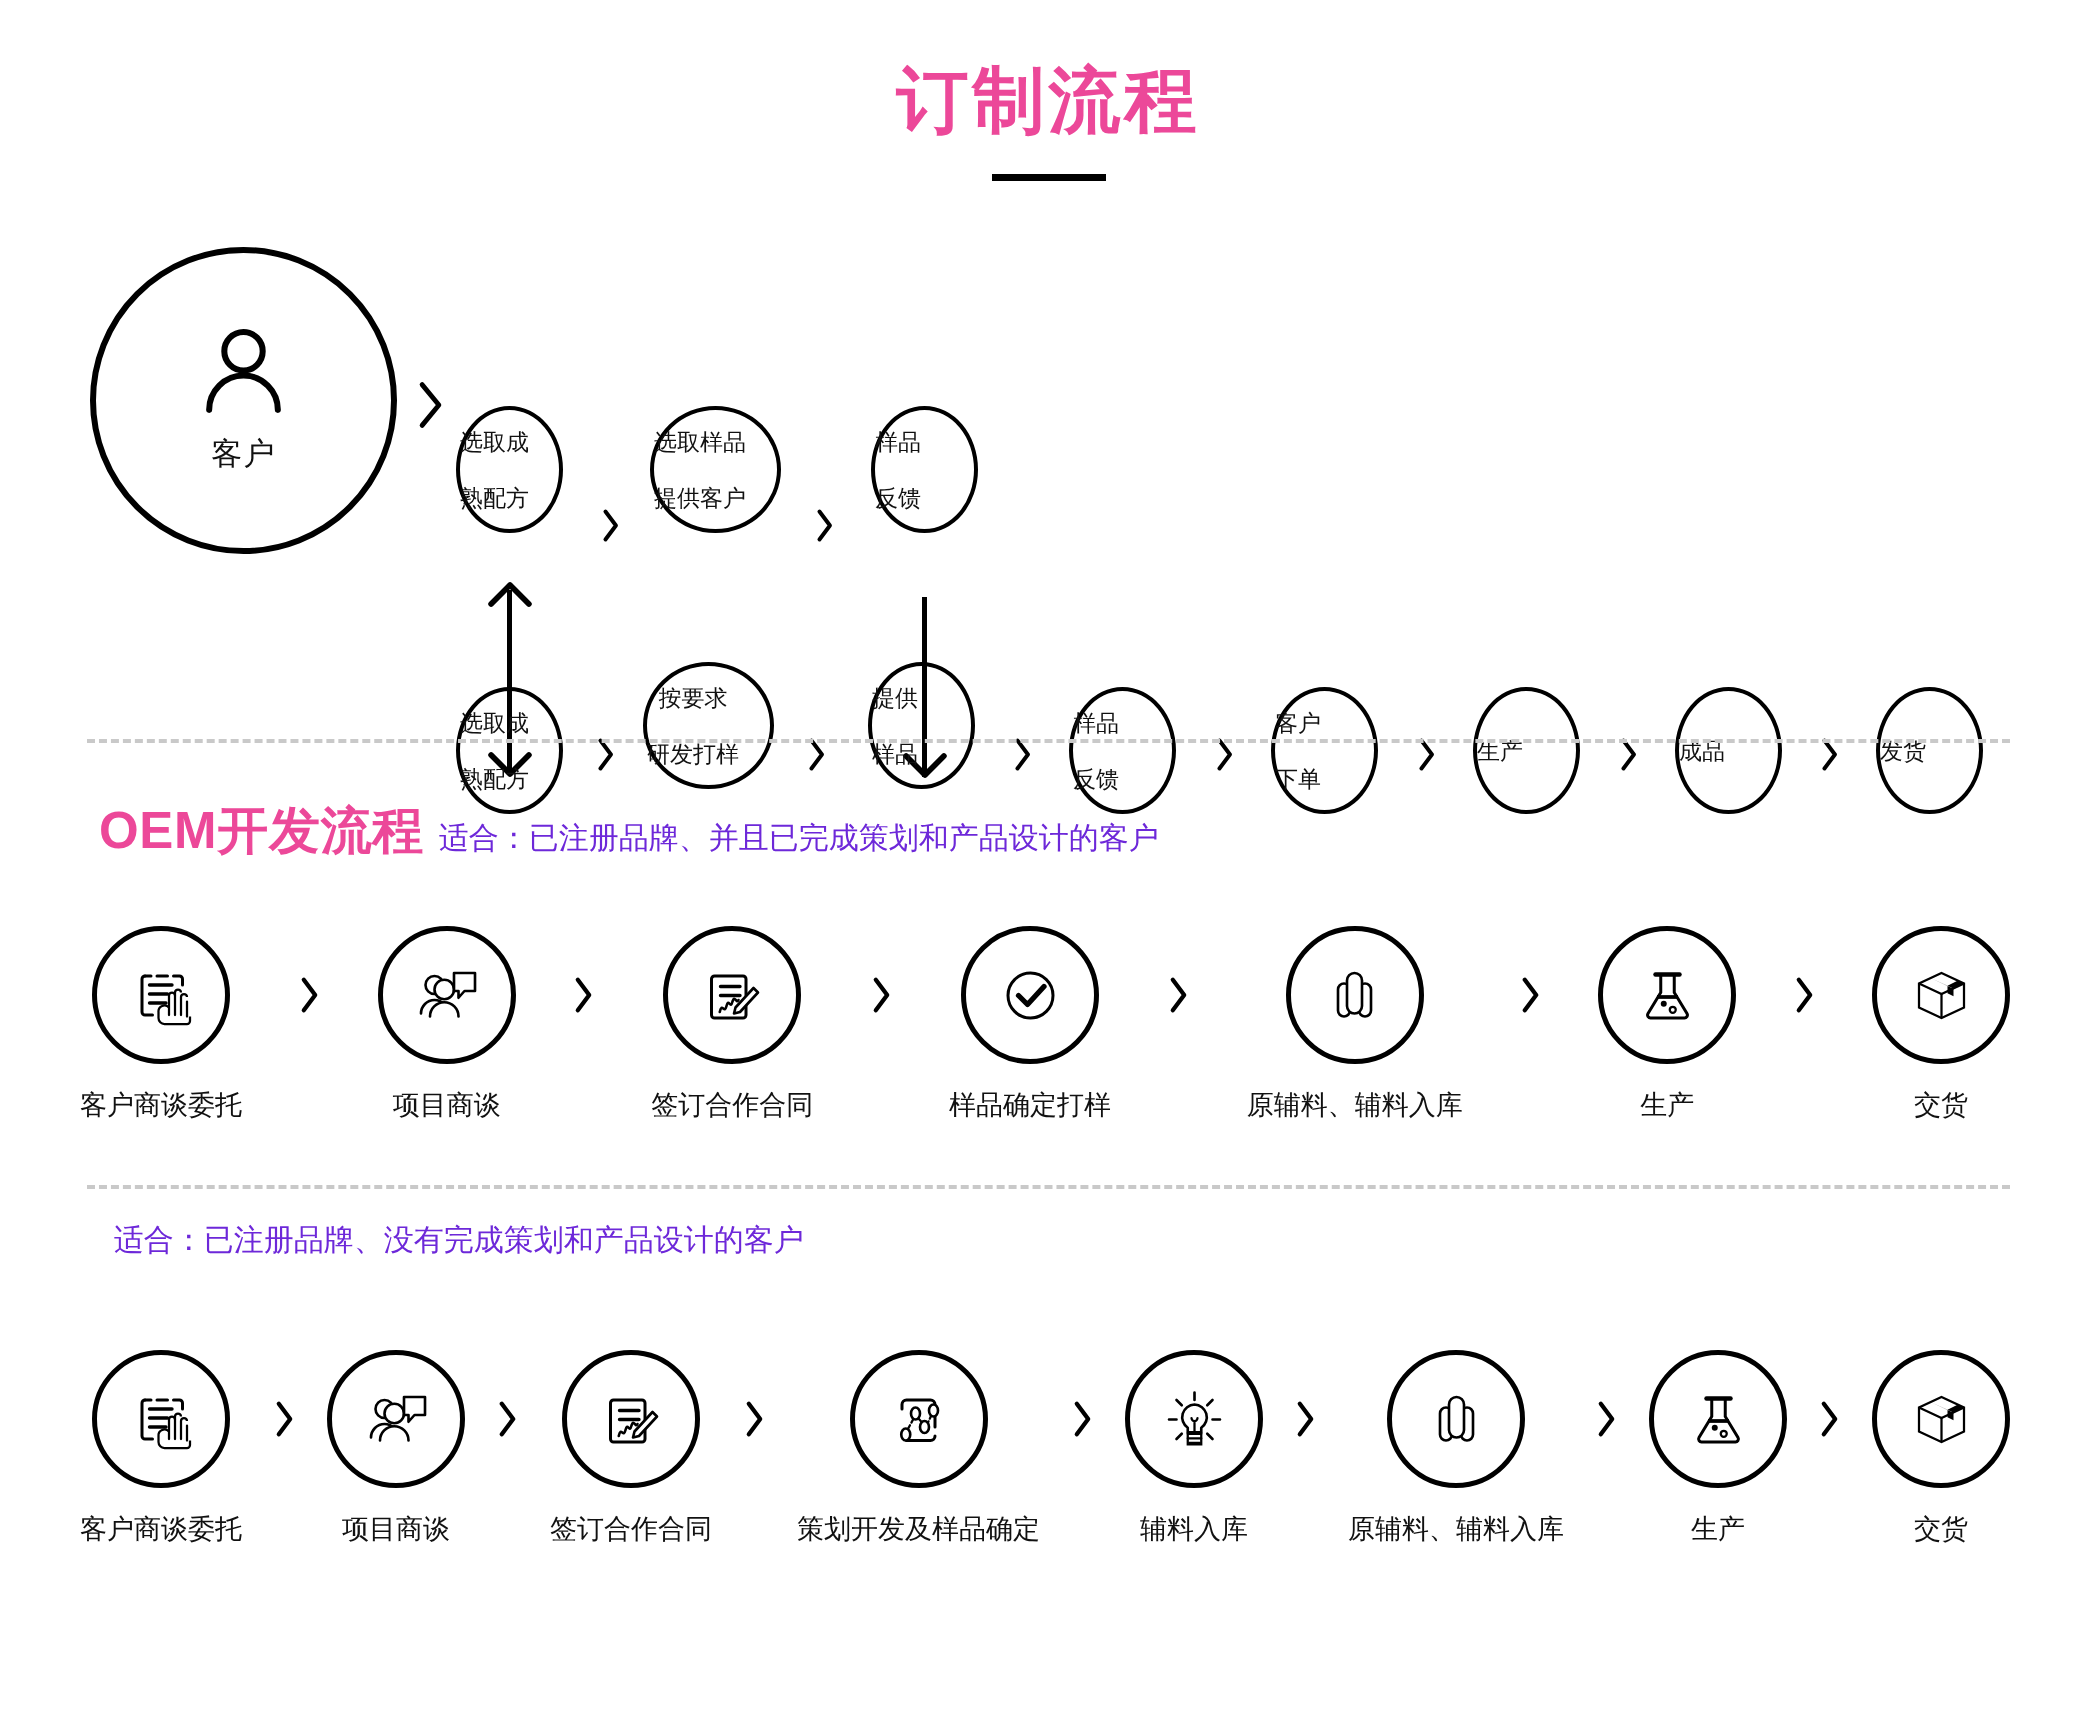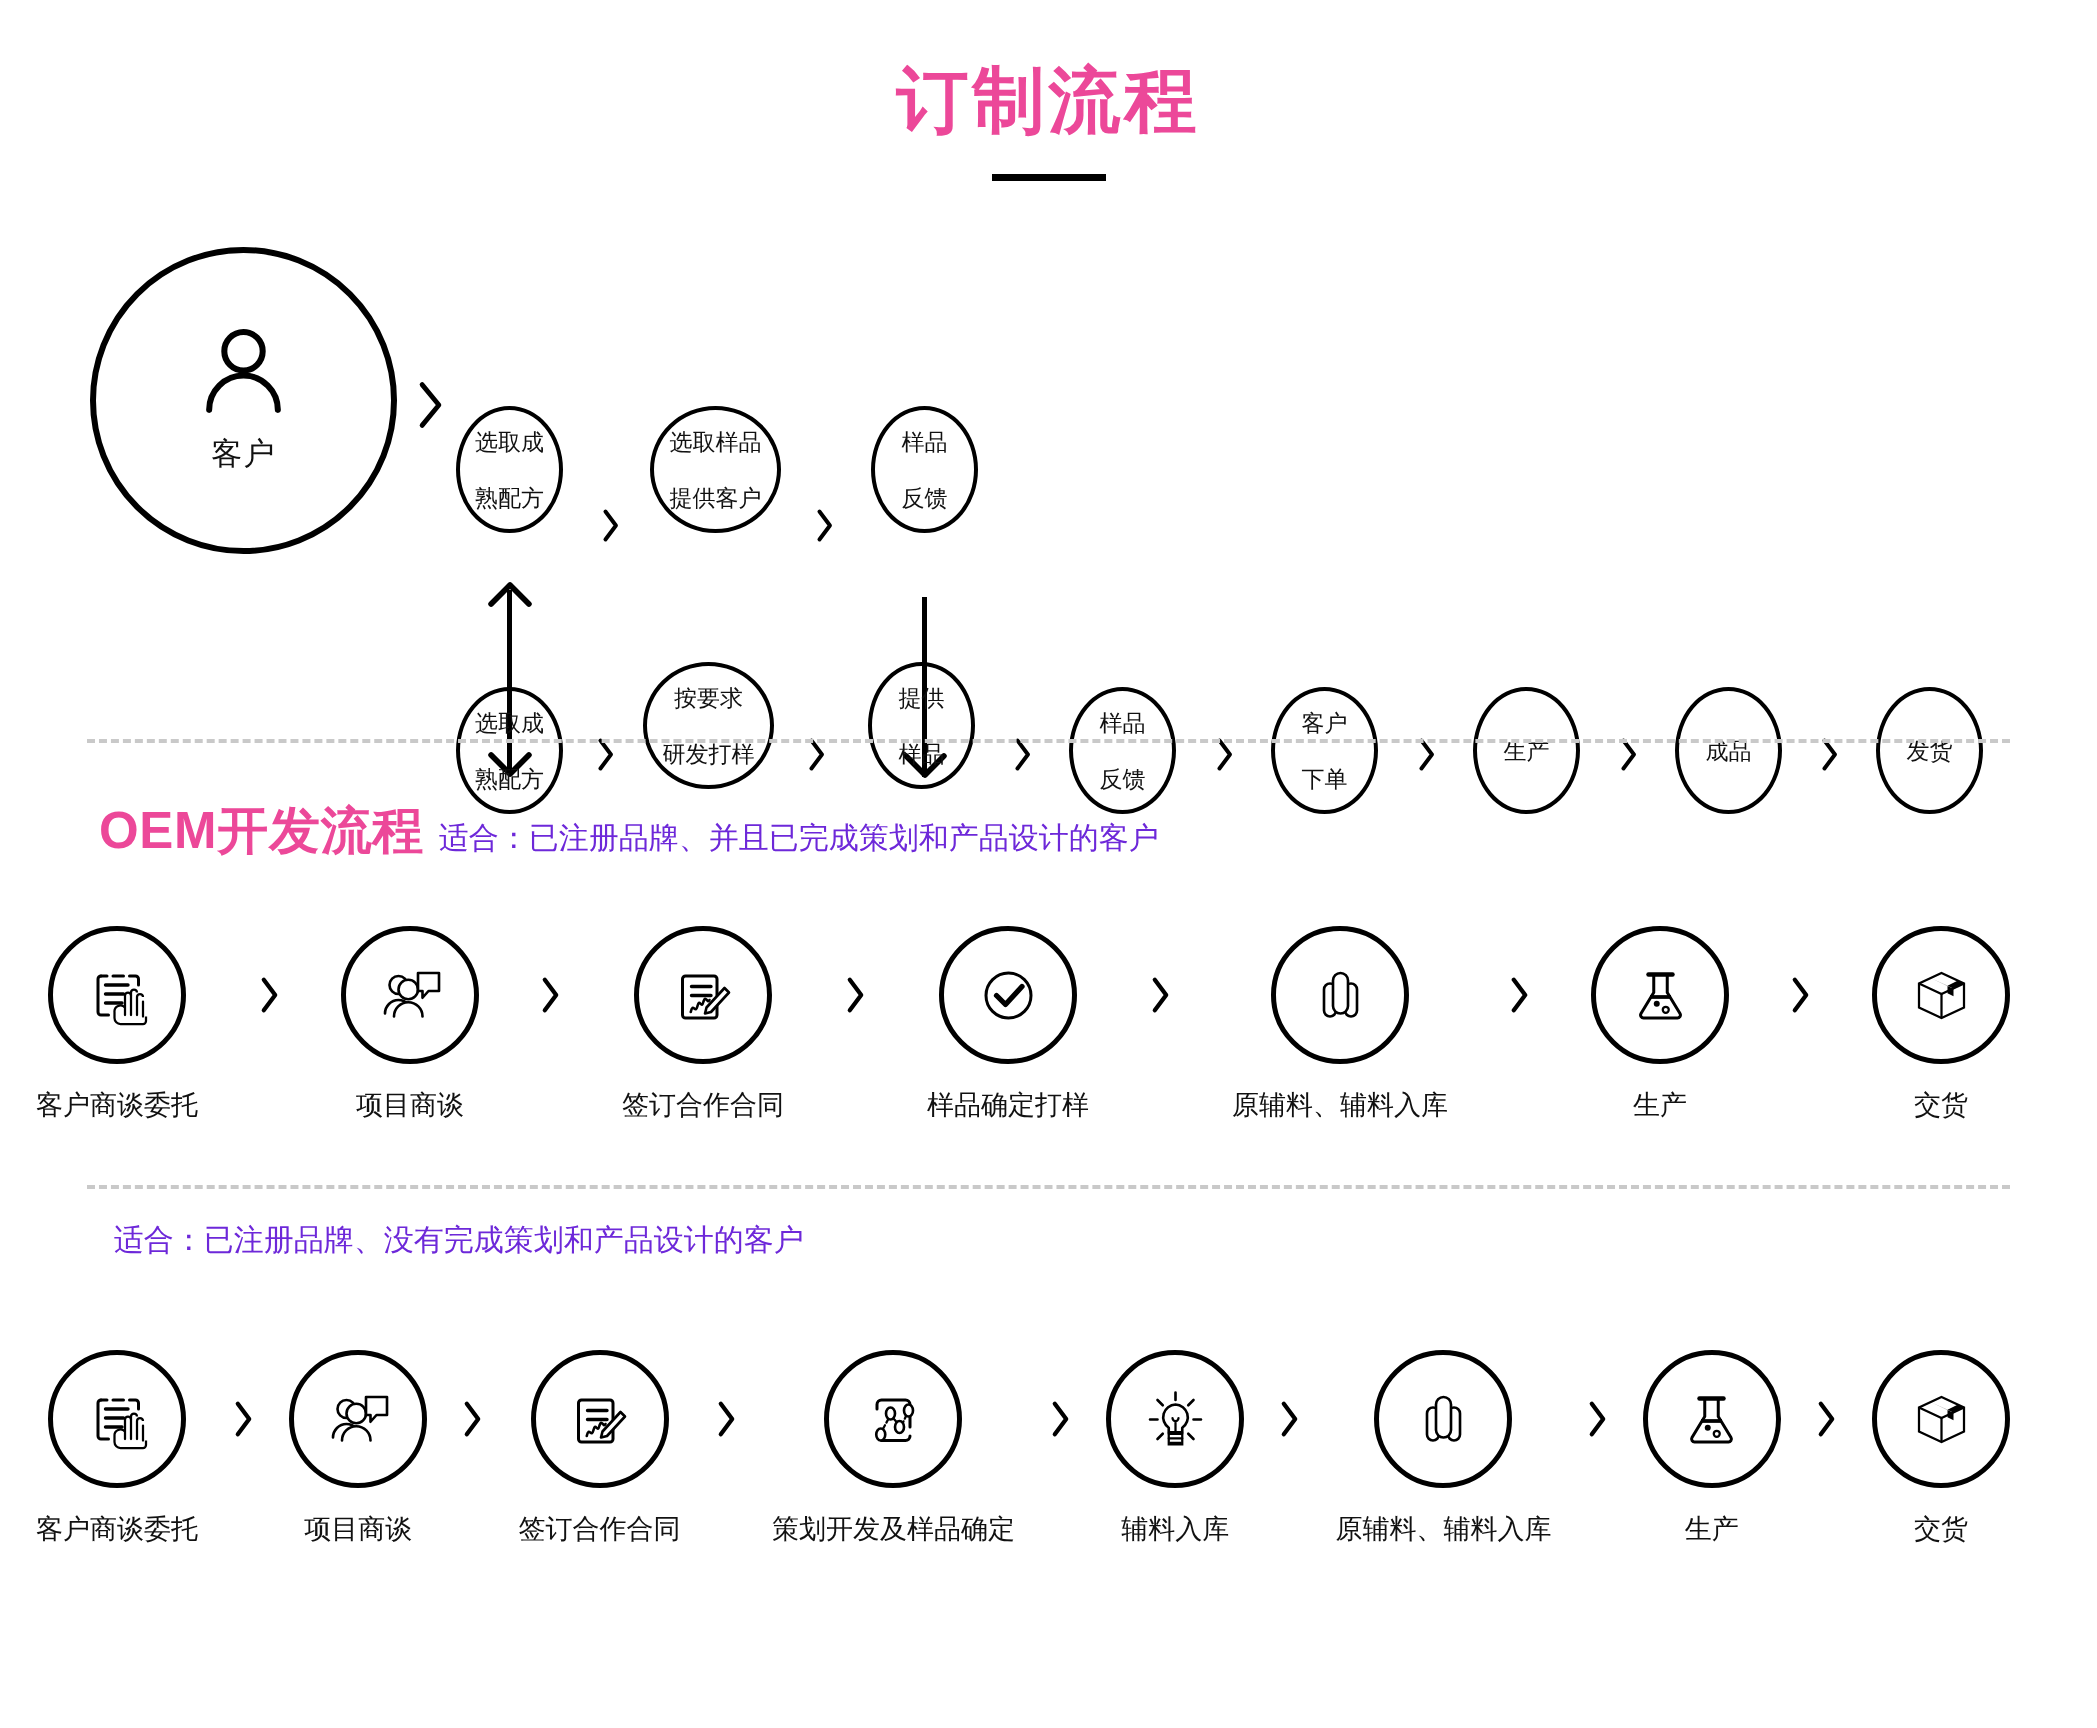--- a/index.html
+++ b/index.html
@@ -54,21 +54,21 @@
     position:absolute;
     left:415px;top:173px;
   }
 
   
   .enode{
     position:absolute;
     width:107px;height:127px;
     border:4.7px solid #000;
     border-radius:50%;
-    display:flex;align-items:center;justify-content:center;
+    display:flex;align-items:center;justify-content:flex-start;
     text-align:center;
     box-sizing:border-box;
   }
   .enode span{
     font-size:23px;
     line-height:1.22;
     letter-spacing:0px;
     display:block;
   }
   .enode.wide{ width:131px; }
@@ -100,24 +100,23 @@
     font-size:30px;margin-left:14.7px;color:#6d28d9;white-space:nowrap;
     letter-spacing:0px;
   }
 
   
   .icon-row{
     position:absolute;
     left:0;right:0;
     display:flex;
     align-items:flex-start;
-    padding-left:36px;
+    padding-left:80px;
     padding-right:87px;
     box-sizing:border-box;
-    justify-content:flex-end;
   }
   .icon-step{
     display:flex;flex-direction:column;align-items:center;
     flex:0 0 auto;
   }
   .icon-circle{
     width:138px;height:138px;
     border:5.4px solid #000;
     border-radius:50%;
     display:flex;align-items:center;justify-content:center;

